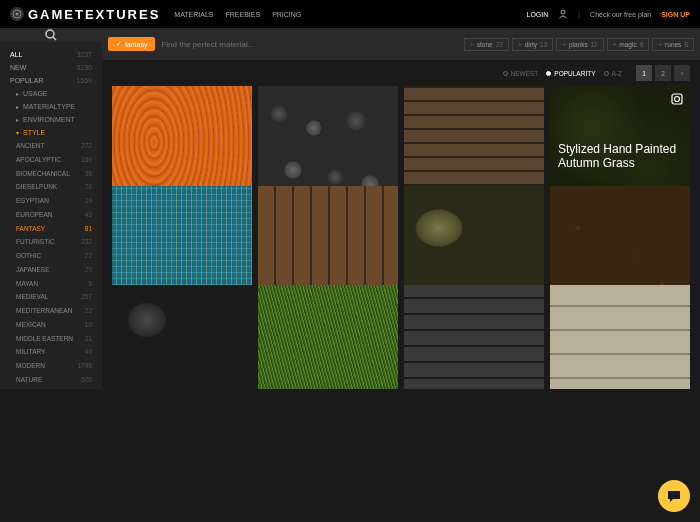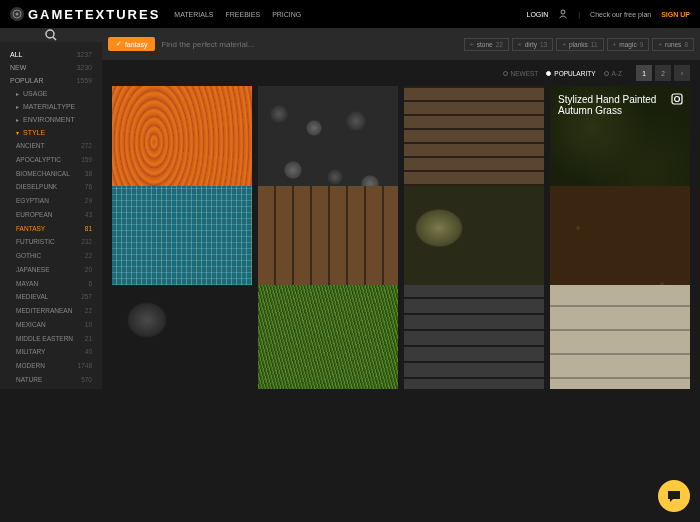--- a/index.html
+++ b/index.html
@@ -42,21 +42,21 @@
 .sort-bar{height:26px;display:flex;align-items:center;justify-content:flex-end;padding:0 10px;gap:8px;font-size:6.5px;color:#666}
 .sort-opt{display:flex;align-items:center;gap:3px;cursor:pointer}
 .sort-opt.active{color:#fff}
 .dot{width:5px;height:5px;border:1px solid #666;border-radius:50%}
 .dot.filled{background:#fff;border-color:#fff}
 .pages{display:flex;gap:3px;margin-left:6px}
 .page-btn{width:16px;height:16px;background:#333;display:flex;align-items:center;justify-content:center;cursor:pointer;color:#999}
 .page-btn.active{background:#444;color:#fff}
 .grid{flex:1;padding:0 10px 10px;display:grid;grid-template-columns:repeat(4,1fr);gap:6px;overflow-y:auto}
 .tile{aspect-ratio:1;background:#333;position:relative;cursor:pointer;overflow:hidden}
-.tile-overlay{position:absolute;inset:0;background:rgba(0,0,0,.4);display:flex;align-items:flex-start;padding:8px;color:#fff;font-size:10px}
+.tile-overlay{position:absolute;inset:0;background:rgba(0,0,0,.4);display:flex;align-items:center;padding:8px;color:#fff;font-size:12px}
 .tile-icon{position:absolute;top:6px;right:6px;width:14px;height:14px;color:#fff}
 
 .t-wood1{background:repeating-radial-gradient(ellipse 20px 35px at 30% 40%,#c85a1a,#e67319 3px,#b8481a 5px),repeating-radial-gradient(ellipse 15px 28px at 70% 70%,#c85a1a,#e67319 3px,#b8481a 5px),#d6651a}
 .t-stone1{background:radial-gradient(circle 8px at 15% 20%,#555,#333 8px,transparent 9px),radial-gradient(circle 7px at 40% 30%,#666,#444 7px,transparent 8px),radial-gradient(circle 9px at 70% 25%,#555,#333 9px,transparent 10px),radial-gradient(circle 8px at 25% 60%,#666,#444 8px,transparent 9px),radial-gradient(circle 7px at 55% 65%,#555,#333 7px,transparent 8px),radial-gradient(circle 8px at 80% 70%,#666,#444 8px,transparent 9px),#2a2a2a}
 .t-planks1{background:repeating-linear-gradient(0deg,#5a4530 0,#5a4530 12px,#2a1f15 12px,#2a1f15 14px),repeating-linear-gradient(90deg,transparent 0,transparent 85%,#1a1008 85%,#1a1008 88%,transparent 88%)}
 .t-grass1{background:radial-gradient(circle at 30% 30%,#4a5520,transparent 40%),radial-gradient(circle at 70% 60%,#3a4518,transparent 50%),#2a3512}
 .t-hiero{background:repeating-linear-gradient(0deg,#1a6a7a 0,#1a6a7a 5px,#2a8a9a 5px,#2a8a9a 6px),repeating-linear-gradient(90deg,transparent 0,transparent 4px,rgba(255,180,80,.3) 4px,rgba(255,180,80,.3) 5px);background-blend-mode:screen}
 .t-planks2{background:repeating-linear-gradient(90deg,#6a4a2a 0,#6a4a2a 16px,#3a2818 16px,#3a2818 18px)}
 .t-rocks{background:radial-gradient(ellipse 25px 20px at 25% 30%,#7a7a4a,#4a4a2a 22px,#2a2a18 24px),radial-gradient(ellipse 22px 25px at 65% 35%,#6a6a3a,#3a3a1a 20px,#2a2a18 22px),radial-gradient(ellipse 28px 22px at 40% 75%,#7a7a4a,#4a4a2a 24px,#2a2a18 26px),radial-gradient(ellipse 20px 24px at 80% 80%,#6a6a3a,#3a3a1a 18px,#2a2a18 20px),#1a1a10}
 .t-dirt{background:radial-gradient(circle 3px at 20% 30%,#5a3a1a,transparent),radial-gradient(circle 2px at 60% 50%,#4a2a10,transparent),radial-gradient(circle 3px at 80% 70%,#5a3a1a,transparent),#3a2510}

